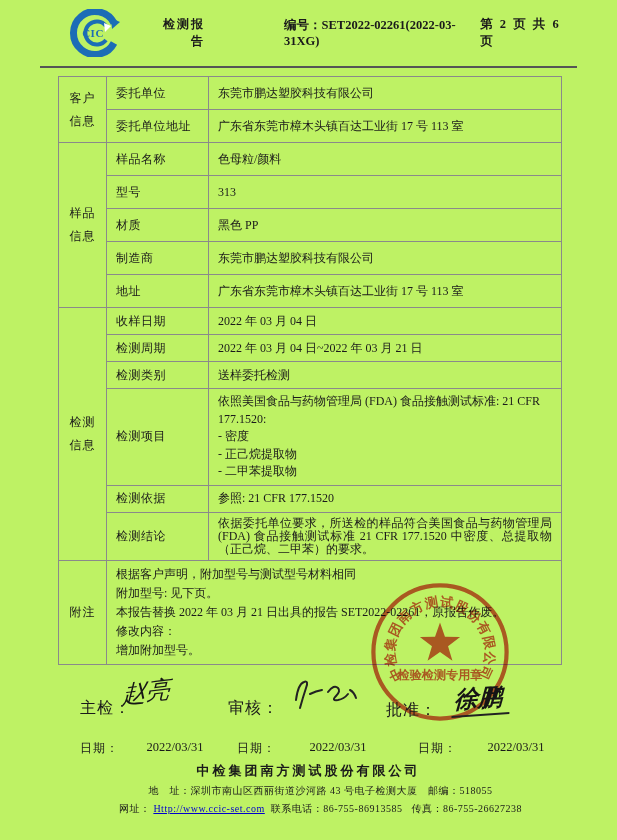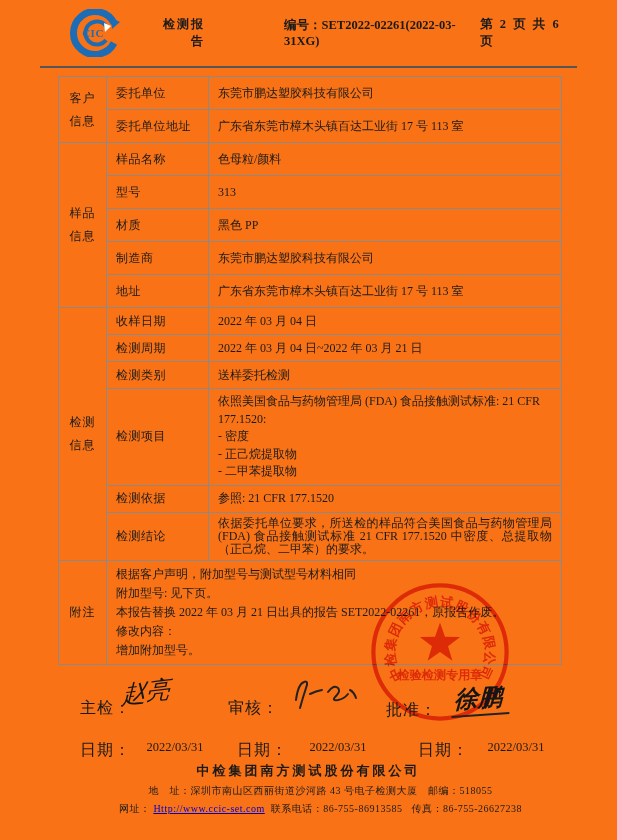--- a/index.html
+++ b/index.html
@@ -1,19 +1,19 @@
 <!DOCTYPE html>
 <html><head>
 <meta charset="utf-8">
 <style>
   * { margin:0; padding:0; box-sizing:border-box; }
   body { background:#e8e8e8; font-family:"Liberation Serif","DejaVu Serif",serif; }
   .page {
     position:relative; width:617px; height:840px; margin:0 auto;
-    background:#f97316; color:#1a1a1a; overflow:hidden;
+    background:#bef264; color:#1a1a1a; overflow:hidden;
   }
   
   .header {
     position:absolute; left:40px; right:40px; top:0; height:68px;
     display:flex; align-items:center;
     border-bottom:2px solid #555;
   }
   .logo { width:62px; height:48px; margin-left:22px; flex:0 0 auto; }
   .report-title { font-size:12px; font-weight:bold; letter-spacing:2px; margin-left:28px;text-align:right; }
   .report-no { font-size:12.5px; font-weight:bold; margin-left:42px;padding-left:37px; }
@@ -41,21 +41,21 @@
   .sig-name {
     position:absolute; font-size:24px; font-style:italic; color:#151515;
     font-family:"DejaVu Serif","Liberation Serif",serif;
   }
   .sig-zhao { left:122px; top:676px; transform:rotate(-7deg) skewX(-8deg); }
   .sig-xu {
     left:452px; top:682px; font-weight:bold; transform:rotate(-4deg) skewX(-6deg);
     border-bottom:2px solid #222; padding:0 8px 0 2px;
   }
   .sig-scribble { position:absolute; left:288px; top:672px; }
-  .date-label { position:absolute; top:740px; font-size:16px; letter-spacing:1px;text-align:right; }
+  .date-label { position:absolute; top:740px; font-size:12px; letter-spacing:1px;text-align:right; }
   .date-value { position:absolute; top:740px; font-size:12.5px; width:100px; text-align:center; }
   
   .stamp {
     position:absolute; left:366px; top:578px; width:148px; height:148px;
     opacity:0.82; mix-blend-mode:multiply; pointer-events:none;
   }
   
   .footer { position:absolute; left:0; right:0; top:762px; text-align:center; }
   .footer-company { font-size:13px; font-weight:bold; letter-spacing:3px; }
   .footer-line { font-size:10px; margin-top:4px; letter-spacing:0.5px;padding-left:24px; }

